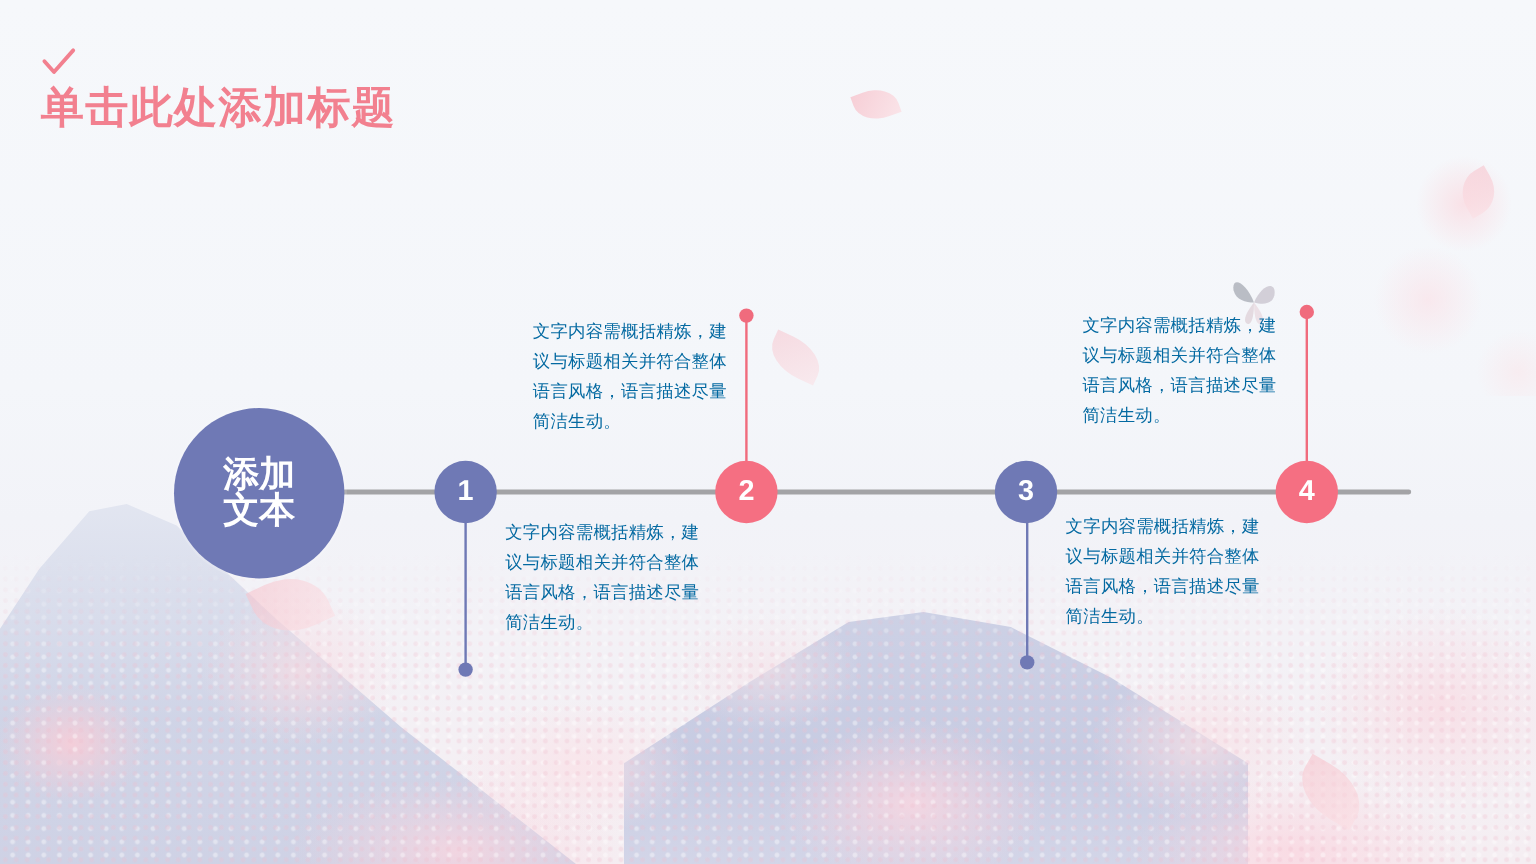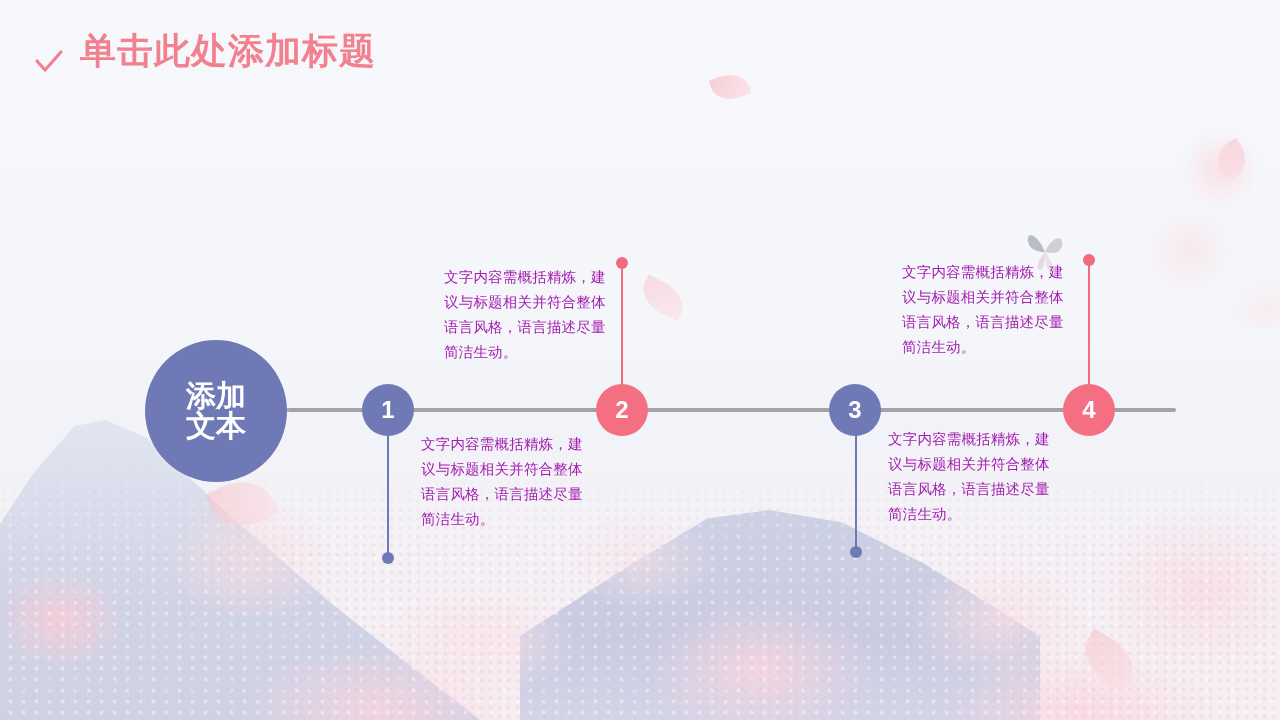--- a/index.html
+++ b/index.html
@@ -64,21 +64,21 @@
       background: linear-gradient(135deg, #f7c4cd, #fbdfe4);
       opacity: .8;
     }
     .butterfly {
       position: absolute; left: 1020px; top: 228px; width: 50px; height: 46px;
       opacity: .55;
     }
 
     
     .title-row {
-      position: absolute; left: 34px; top: 26px; display: flex; align-items: flex-end;
+      position: absolute; left: 34px; top: 36px; display: flex; align-items: flex-start; flex-direction: column;
     }
     .check-icon { width: 30px; height: 30px; margin-right: 16px; }
     .page-title {
       font-family: "DejaVu Sans", sans-serif; font-weight: bold;
       font-size: 36px; color: #f2808f; letter-spacing: 1px; line-height: 50px;
     }
 
     
     .timeline-line {
       position: absolute; left: 280px; top: 408px; width: 896px; height: 4px;
@@ -103,21 +103,21 @@
     .node.blue { background: #6f79b5; }
     .node.pink { background: #f56f82; }
     .stem { position: absolute; width: 2px; }
     .stem.blue { background: #6f79b5; }
     .stem.pink { background: #f06b7d; }
     .dot { position: absolute; width: 12px; height: 12px; border-radius: 50%; }
     .dot.blue { background: #6f79b5; }
     .dot.pink { background: #f06b7d; }
     .desc {
       position: absolute; width: 170px;
-      font-size: 14.5px; line-height: 25px; color: #a21caf;
+      font-size: 14.5px; line-height: 25px; color: #0369a1;
       letter-spacing: 0.2px;
     }
   </style>
 </head>
 <body>
 
 <div class="slide">
 
   <div class="bg-sky"></div>
   <div class="mountain mountain-left"></div>

